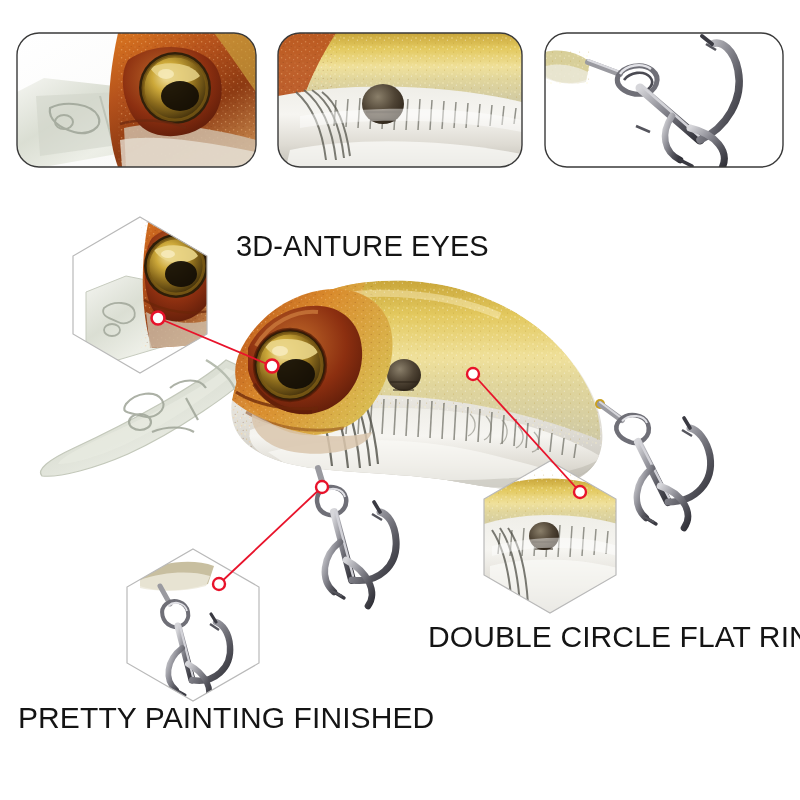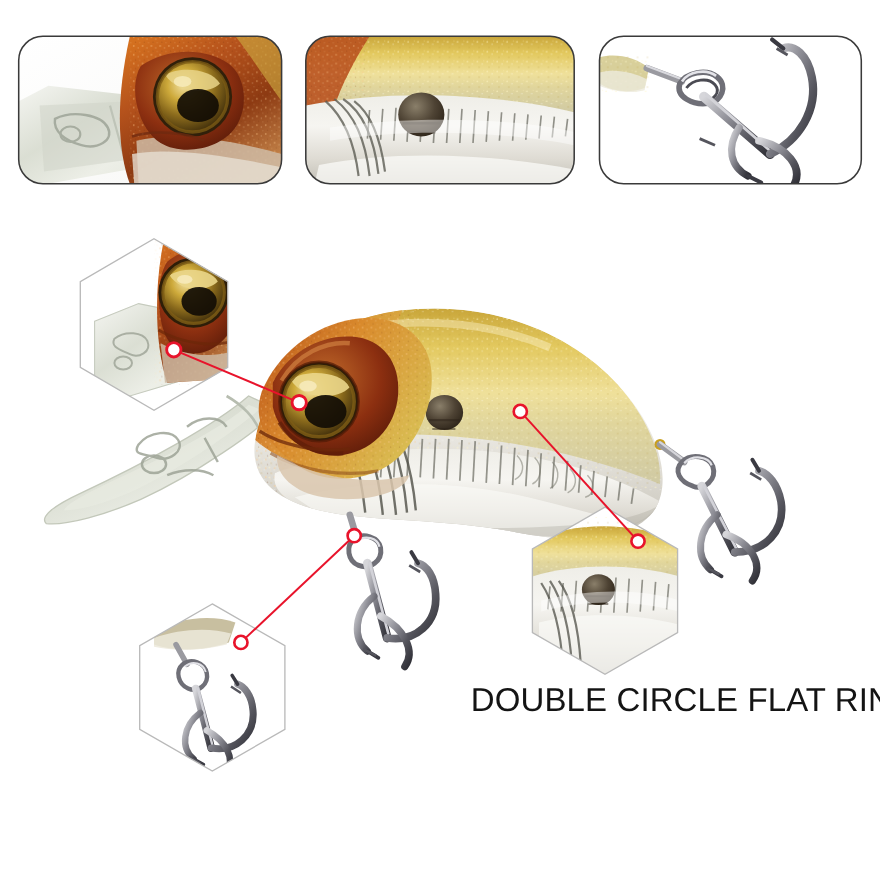--- a/index.html
+++ b/index.html
@@ -533,17 +533,19 @@
       <line x1="473" y1="374" x2="580" y2="492" stroke="#E8132B" stroke-width="1.8"></line>
       <circle cx="473" cy="374" r="6" fill="#ffffff" stroke="#E8132B" stroke-width="2.4"></circle>
       <circle cx="580" cy="492" r="6" fill="#ffffff" stroke="#E8132B" stroke-width="2.4"></circle>
 
       <line x1="322" y1="487" x2="219" y2="584" stroke="#E8132B" stroke-width="1.8"></line>
       <circle cx="322" cy="487" r="6" fill="#ffffff" stroke="#E8132B" stroke-width="2.4"></circle>
       <circle cx="219" cy="584" r="6" fill="#ffffff" stroke="#E8132B" stroke-width="2.4"></circle>
     </g>
   </svg>
 
+  <div class="feature-label" id="label-eyes">3D-ANTURE EYES</div>
 
   <div class="feature-label" id="label-ring">DOUBLE CIRCLE FLAT RING</div>
 
+  <div class="feature-label" id="label-paint">PRETTY PAINTING FINISHED</div>
 
 </div>
 
 </body></html>

